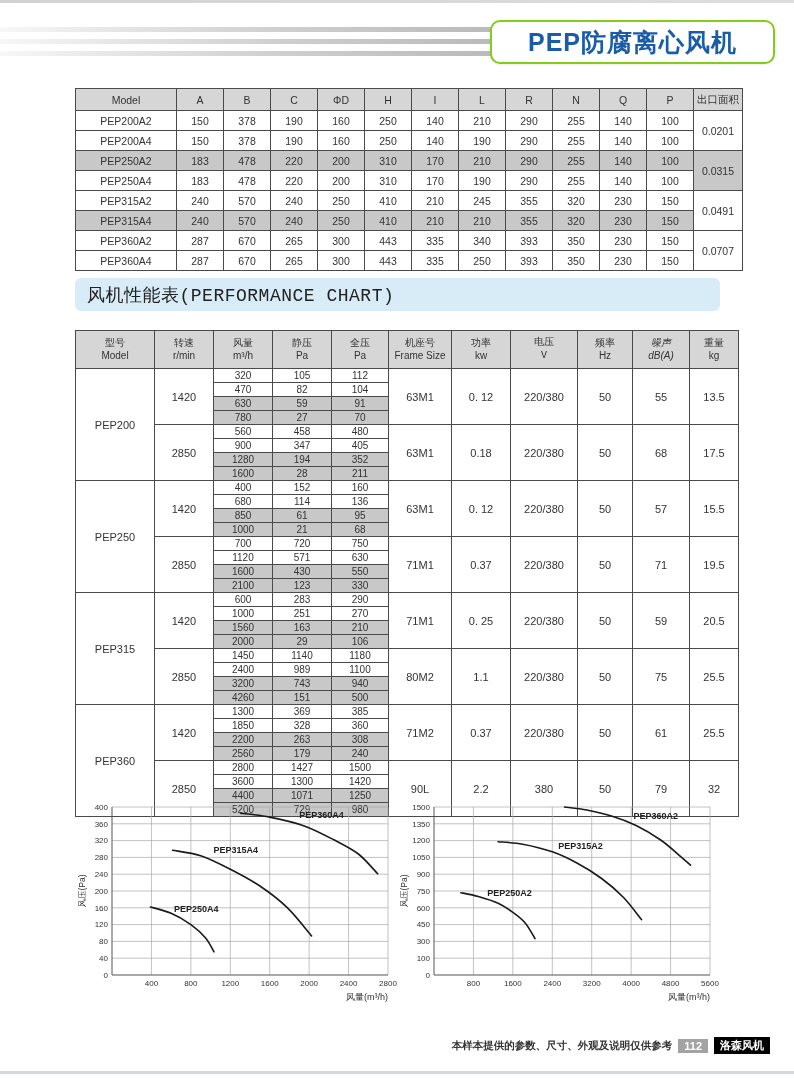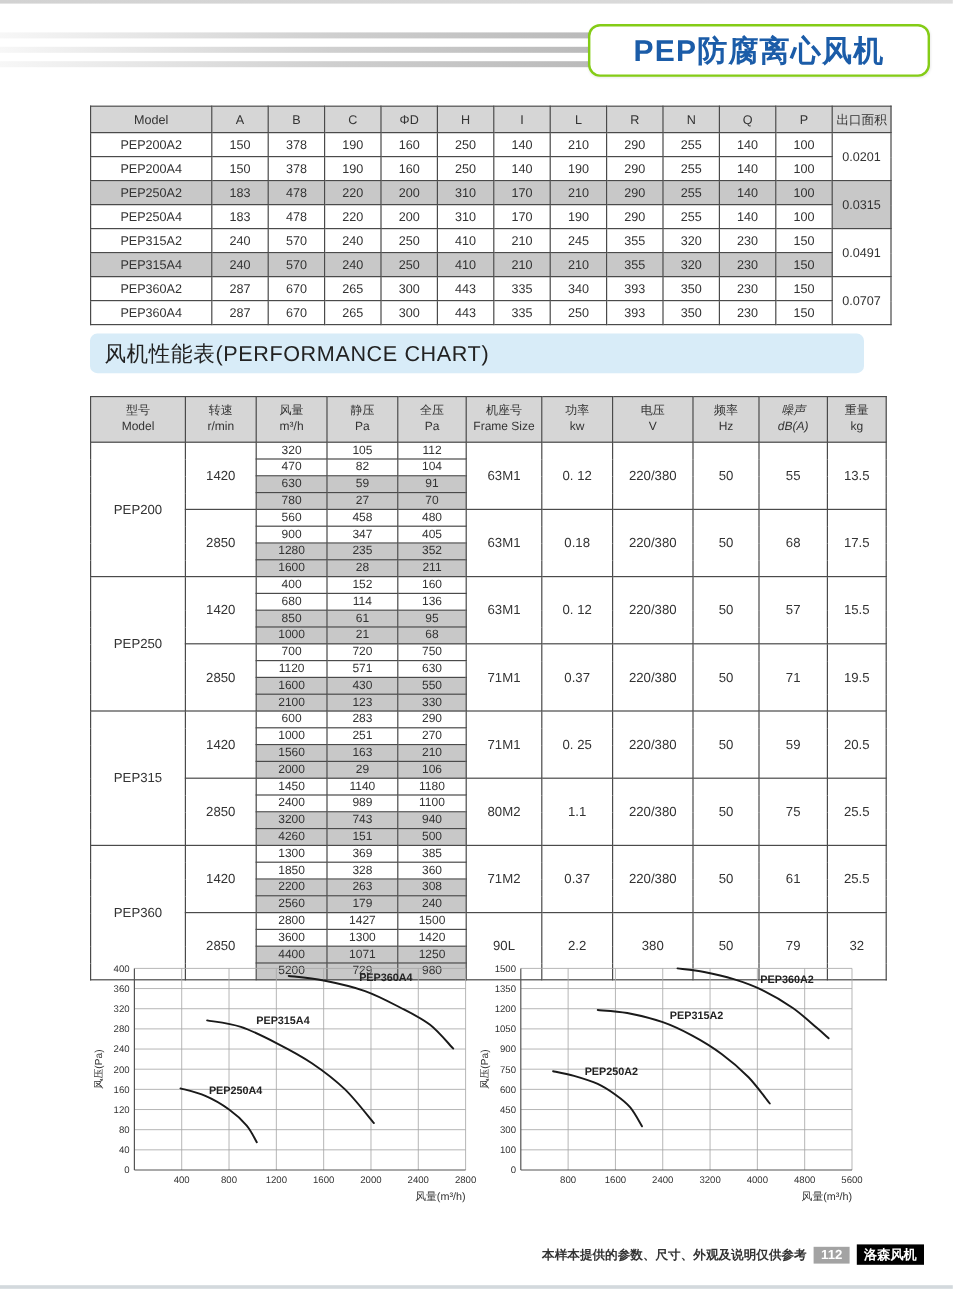--- a/index.html
+++ b/index.html
@@ -26,21 +26,21 @@
   #dims-table th,#dims-table td{border:1px solid #4a4a4a;text-align:center;padding:0;height:19px;color:#333;}
   #dims-table th{background:#d6d6d6;font-weight:normal;height:21px;}
   #dims-table tr.shaded td{background:#c8c8c8;}
   #dims-table td.area{background:#ffffff;}
 
   
   .section-bar{
     position:absolute;left:75px;top:278px;width:645px;height:33px;
     background:#d8ecf8;border-radius:6px;display:flex;align-items:center;
   }
-  .section-bar span{font-size:18px;color:#222;padding-left:12px;letter-spacing:.5px;}
+  .section-bar span{font-size:18px;color:#222;padding-left:12px;letter-spacing:.5px;font-family:Liberation Mono, monospace;}
 
   
   #perf-table{position:absolute;left:75px;top:330px;width:652px;font-size:10px;}
   #perf-table th,#perf-table td{border:1px solid #4a4a4a;text-align:center;padding:0;color:#333;}
   #perf-table th{background:#d6d6d6;font-weight:normal;height:37px;line-height:1.25;}
   #perf-table td{height:13px;}
   #perf-table td.val.shaded{background:#c8c8c8;}
   #perf-table td.model-cell{font-size:11px;}
   #perf-table td.rpm-cell,#perf-table td.spec{font-size:11px;}
 
@@ -237,21 +237,21 @@
           <div>Pa</div>
         </th>
         <th style="width: 62px;">
           <div>机座号</div>
           <div>Frame Size</div>
         </th>
         <th style="width: 58px;">
           <div>功率</div>
           <div>kw</div>
         </th>
-        <th style="width: 66px;">
+        <th style="width: 66px; font-family: Liberation Mono, monospace;">
           <div>电压</div>
           <div>V</div>
         </th>
         <th style="width: 54px; margin-top: 16px;">
           <div>频率</div>
           <div>Hz</div>
         </th>
         <th style="width: 56px; font-style: italic;">
           <div>噪声</div>
           <div>dB(A)</div>
@@ -303,21 +303,21 @@
         <td rowspan="4" class="spec">68</td>
         <td rowspan="4" class="spec">17.5</td>
       </tr>
       <tr>
         <td class="val">900</td>
         <td class="val">347</td>
         <td class="val">405</td>
       </tr>
       <tr>
         <td class="val shaded">1280</td>
-        <td class="val shaded">235</td>
+        <td class="val shaded">194</td>
         <td class="val shaded">352</td>
       </tr>
       <tr>
         <td class="val shaded">1600</td>
         <td class="val shaded">28</td>
         <td class="val shaded">211</td>
       </tr>
       <tr>
         <td rowspan="8" class="model-cell">PEP250</td>
         <td rowspan="4" class="rpm-cell">1420</td>

